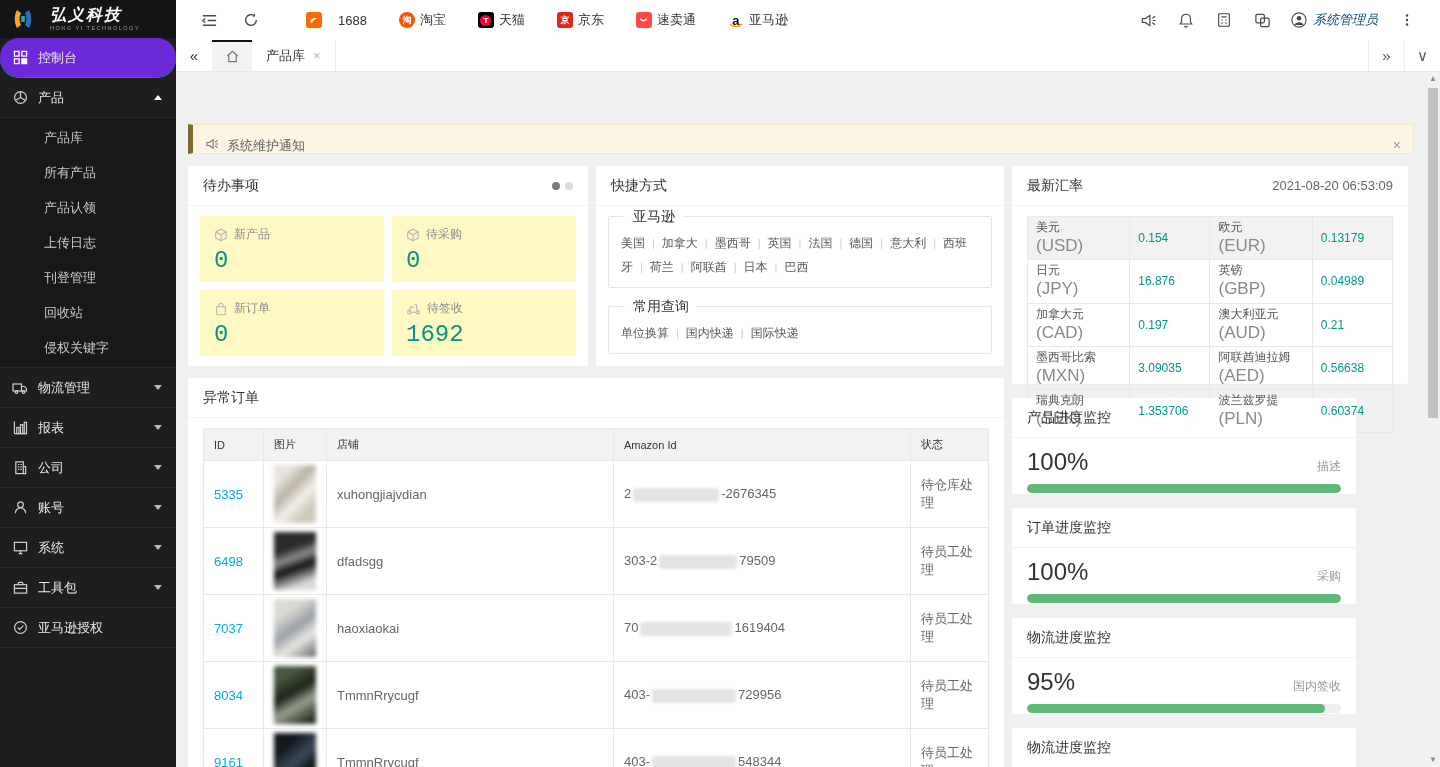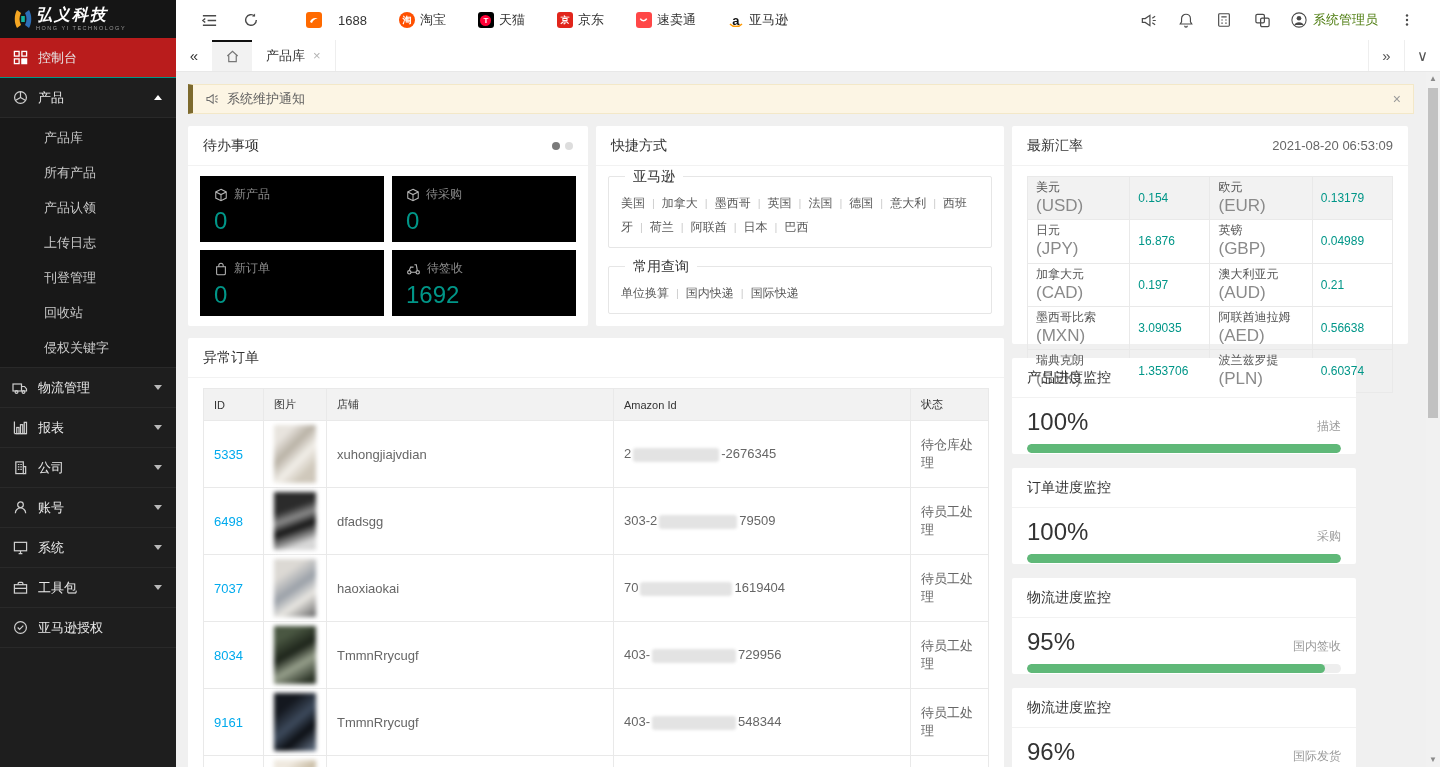--- a/index.html
+++ b/index.html
@@ -2,70 +2,70 @@
 <html><head>
 <meta charset="utf-8">
 <title>弘义科技</title>
 <style>
   * { margin:0; padding:0; box-sizing:border-box; }
   html,body { width:1440px; height:767px; overflow:hidden; font-family:"Liberation Sans","DejaVu Sans",sans-serif; background:#f0f0f0; }
   .app { display:flex; width:1440px; height:767px; }
 
   
   .sidebar { width:176px; height:767px; background:#1e1e1e; flex:none; display:flex; flex-direction:column; }
-  .logo { height:38px; background:#151515; display:flex; align-items:center; padding:10px 10px; gap:0; }
+  .logo { height:38px; background:#151515; display:flex; align-items:center; padding:10px 10px; gap:14px; }
   .logo-text-cn { color:#fff; font-size:16px; font-weight:bold; font-style:italic; letter-spacing:2px; font-family:"Liberation Serif","DejaVu Serif",serif; line-height:1; }
   .logo-text-en { color:#9a9a9a; font-size:5.5px; letter-spacing:1.5px; margin-top:2px; }
   .menu { flex:1; overflow:hidden; }
   .m-item { height:40px; display:flex; align-items:center; padding:0 12px; color:#e8e8e8; font-size:13px; gap:10px; position:relative; border-bottom:1px solid #292929; cursor:pointer; }
   .m-item .mi-ico { width:16px; height:16px; flex:none; display:inline-flex; align-items:center; justify-content:center; color:#cfcfcf; }
-  .m-item.active { background:#b91c1c; border-bottom-color:#009688; }
+  .m-item.active { background:#6d28d9; border-bottom-color:#009688;border-radius:19px; }
   .caret { position:absolute; right:14px; width:0; height:0; border-left:4px solid transparent; border-right:4px solid transparent; }
   .caret.up { border-bottom:5px solid #fff; }
   .caret.down { border-top:5px solid #b9b9b9; }
   .submenu { background:#181818; border-bottom:1px solid #292929; padding:2px 0; }
   .s-item { height:35px; display:flex; align-items:center; padding-left:44px; color:#c9c9c9; font-size:13px; cursor:pointer; }
 
   
   .main { flex:1; display:flex; flex-direction:column; min-width:0; }
   .topbar { height:40px; background:#fff; display:flex; align-items:center; padding:0 14px; gap:4px; flex:none; }
   .tb-ico { width:38px; height:40px; display:flex; align-items:center; justify-content:center; color:#4a4a4a; cursor:pointer; }
   .mk { display:flex; align-items:center; gap:5px; padding:0 14px; height:40px; font-size:13px; color:#333; cursor:pointer; }
   .mkbox { width:16px; height:16px; border-radius:3px; display:inline-flex; align-items:center; justify-content:center; color:#fff; font-size:10px; font-weight:bold; flex:none; }
   .topbar-right { margin-left:auto; display:flex; align-items:center; }
-  .user { display:flex; align-items:center; gap:6px; font-size:13px; color:#4d7c0f; padding:0 10px; cursor:pointer; }
+  .user { display:flex; align-items:center; gap:6px; font-size:13px; color:#0c4a6e; padding:0 10px; cursor:pointer;font-style:italic; }
 
   
   .tabbar { height:32px; background:#fff; border-bottom:1px solid #e8e8e8; display:flex; align-items:stretch; flex:none; }
   .tab-arrow { width:36px; display:flex; align-items:center; justify-content:center; color:#333; font-size:15px; cursor:pointer; }
   .tab-home { width:40px; background:#f2f2f2; border-top:2px solid #111; display:flex; align-items:center; justify-content:center; color:#666; cursor:pointer; }
   .tab { display:flex; align-items:center; gap:8px; padding:0 14px; font-size:13px; color:#333; border-right:1px solid #eee; cursor:pointer; }
   .tab .x { color:#b3b3b3; font-size:13px; }
   .tabbar-right { margin-left:auto; display:flex; }
   .tabbar-right .tab-arrow { border-left:1px solid #eee; color:#555; }
 
   
   .content { position:relative; flex:1; background:#f0f0f0; overflow:hidden; padding:12px 26px 0 12px; }
-  .notice { height:30px; background:#fcf5e4; border:1px solid #f3e8c8; border-left:5px solid #7d6a2e; display:flex; align-items:center; padding:12px 12px; gap:8px; color:#5f5f5f; font-size:13px; margin-bottom:12px; }
+  .notice { height:30px; background:#fcf5e4; border:1px solid #f3e8c8; border-left:5px solid #7d6a2e; display:flex; align-items:flex-start; padding:12px 12px; gap:8px; color:#5f5f5f; font-size:13px; margin-bottom:12px;margin-top:40px; }
   .notice .nx { margin-left:auto; color:#999; cursor:pointer; font-size:14px; }
   .cols { display:flex; gap:8px; }
   .col-left { width:816px; flex:none; }
   .col-right { width:396px; flex:none; }
   .row1 { display:flex; gap:8px; margin-bottom:12px; }
   .panel { background:#fff; border-radius:2px; }
   .p-head { height:40px; display:flex; align-items:center; padding:0 15px; font-size:14px; color:#333; border-bottom:1px solid #f2f2f2; }
   .p-body { padding:12px 15px; }
 
   
   .todo { width:400px; height:200px; }
   .dots { margin-left:auto; display:flex; gap:5px; }
   .dot { width:8px; height:8px; border-radius:50%; }
   .dot.on { background:#7a7a7a; } .dot.off { background:#ddd; }
   .todo-grid { display:grid; grid-template-columns:1fr 1fr; gap:8px; padding:10px 12px; }
-  .stat { background:#000000; padding:10px 14px; height:66px; cursor:pointer; }
+  .stat { background:#fef9c3; padding:10px 14px; height:66px; cursor:pointer;font-family:Liberation Mono, monospace; }
   .stat .lab { display:flex; align-items:center; gap:6px; color:#8c8c8c; font-size:12px; }
   .stat .num { color:#009688; font-size:24px; margin-top:4px; }
 
   
   .shortcuts { width:408px; height:200px; }
   .fieldset { border:1px solid #e6e6e6; border-radius:2px; margin:10px 12px 0; padding:4px 12px 8px; position:relative; }
   .legend { position:absolute; top:-9px; left:16px; background:#fff; padding:0 8px; font-size:14px; color:#333; }
   .links { padding-top:10px; line-height:24px; font-size:12px; }
   .links a { color:#595959; text-decoration:none; cursor:pointer; }
   .sep { color:#ccc; margin:0 7px; font-size:11px; }

